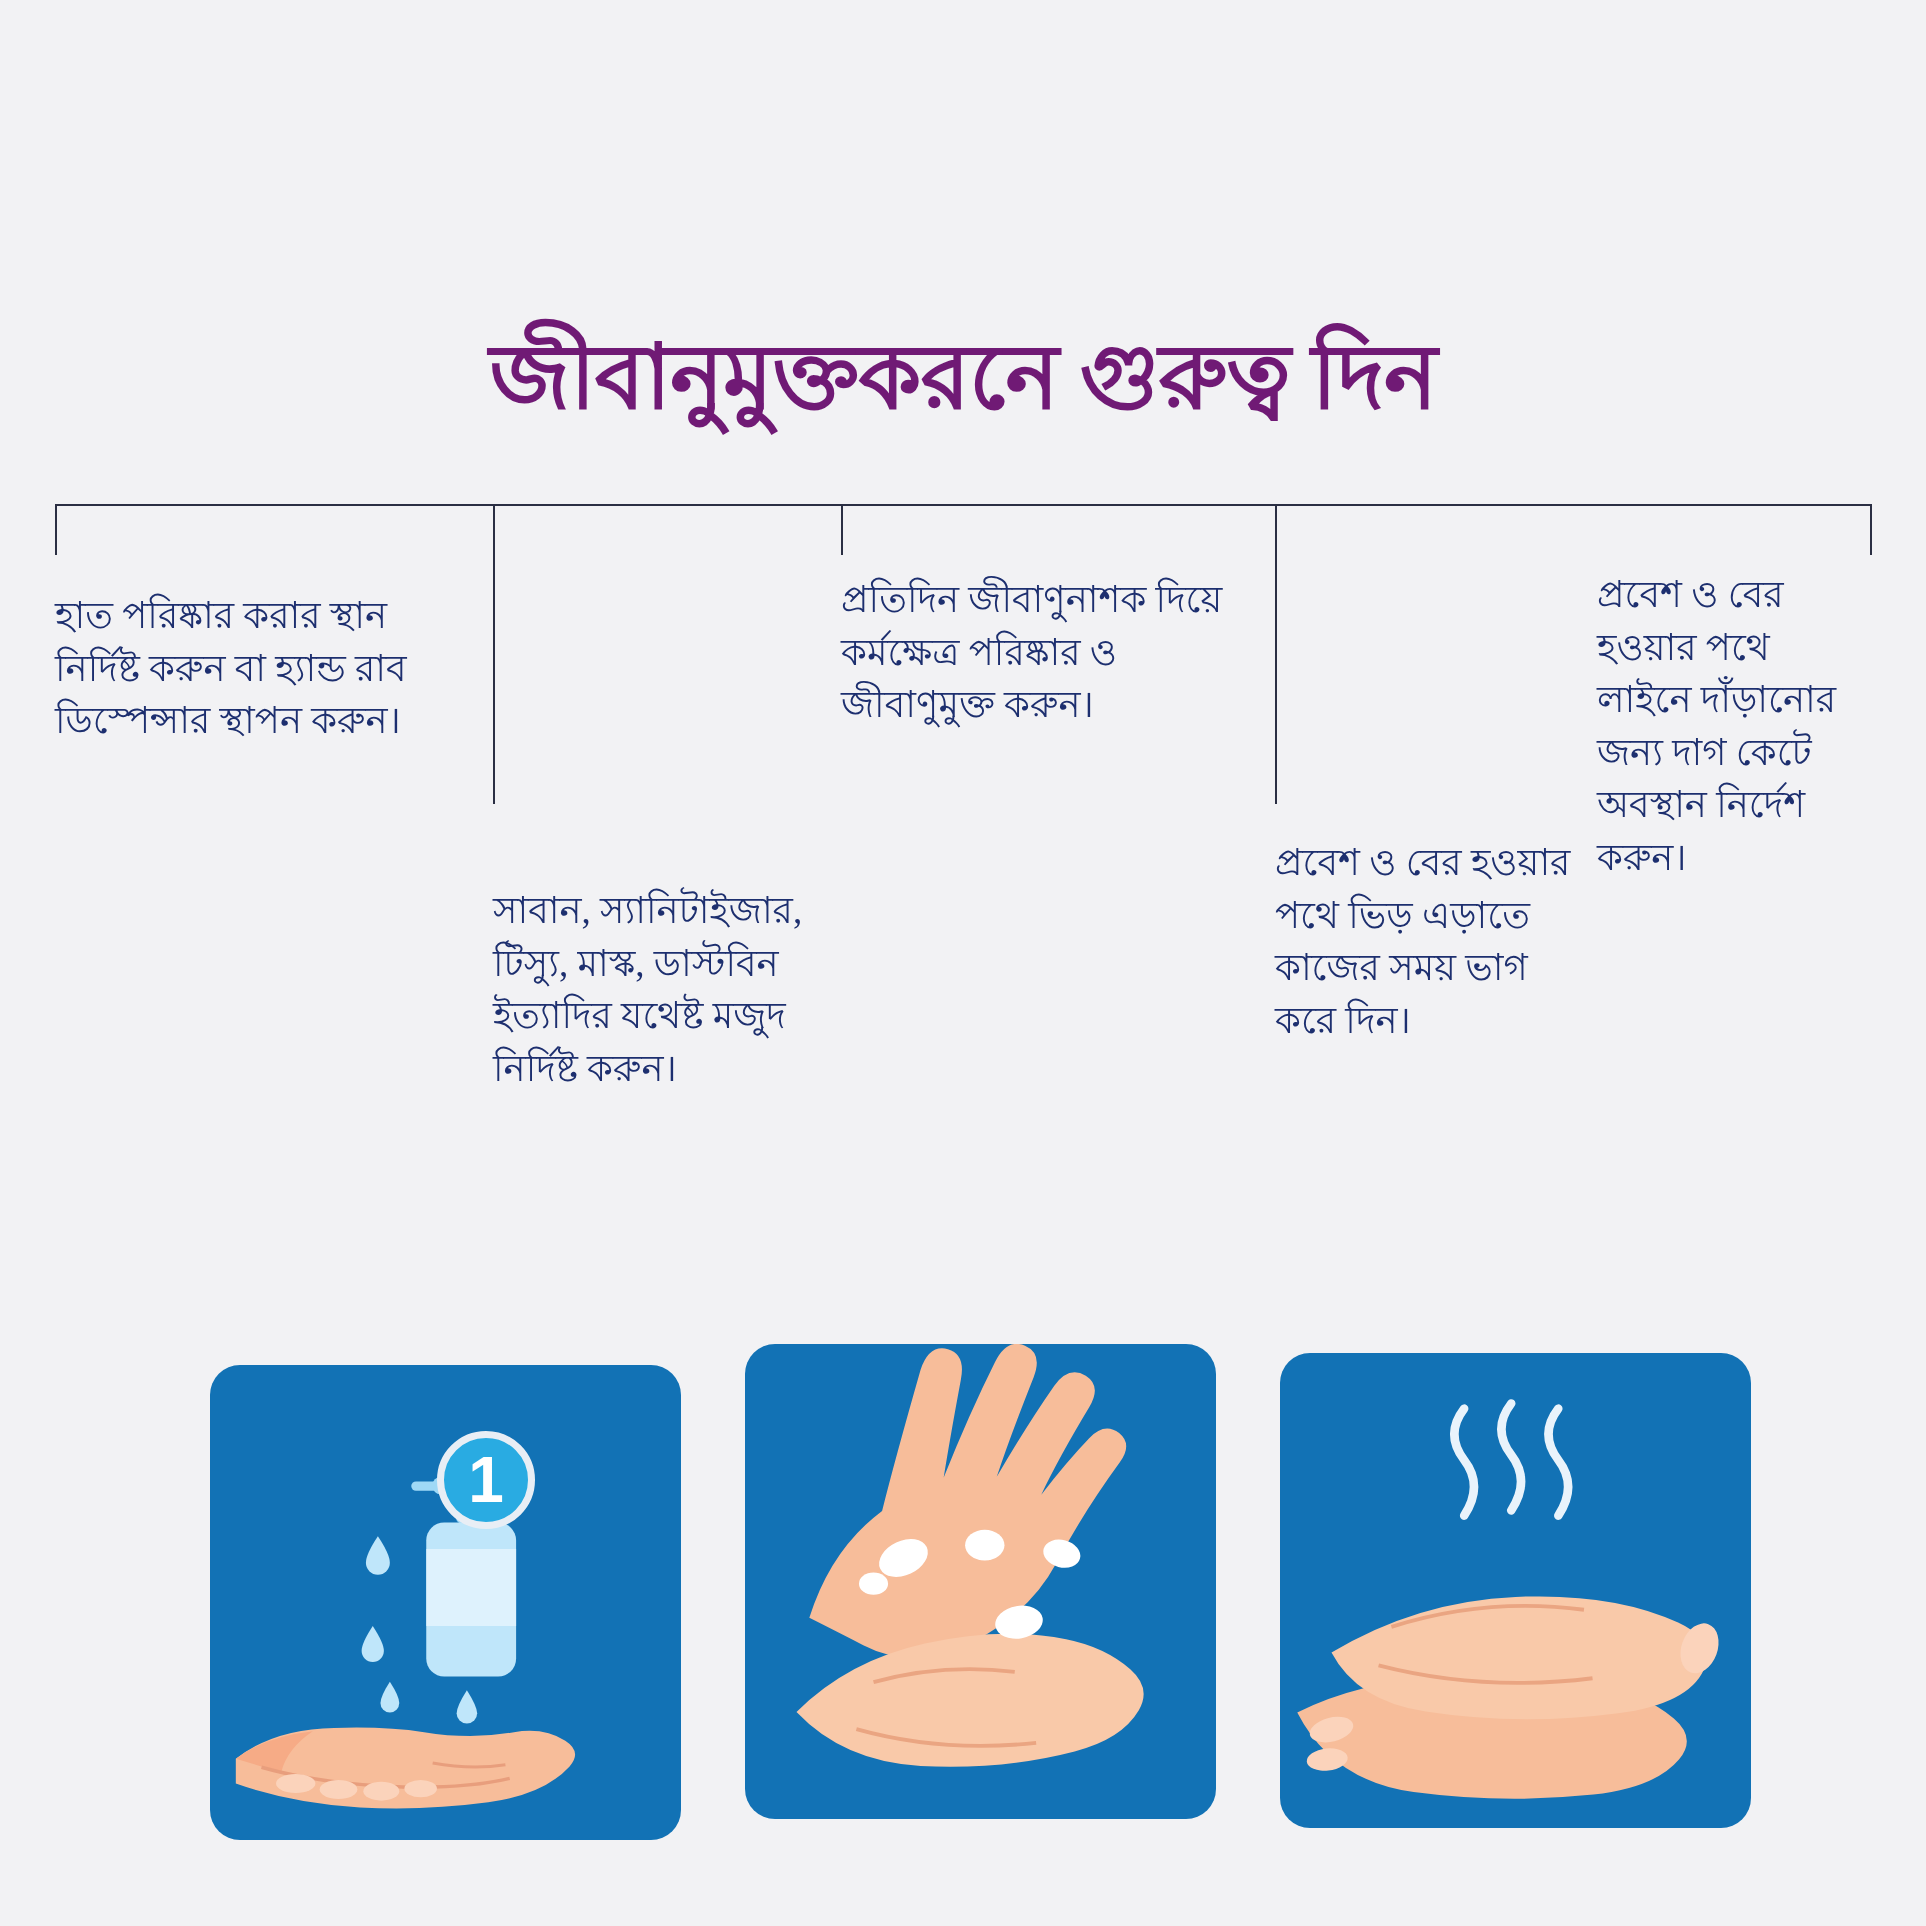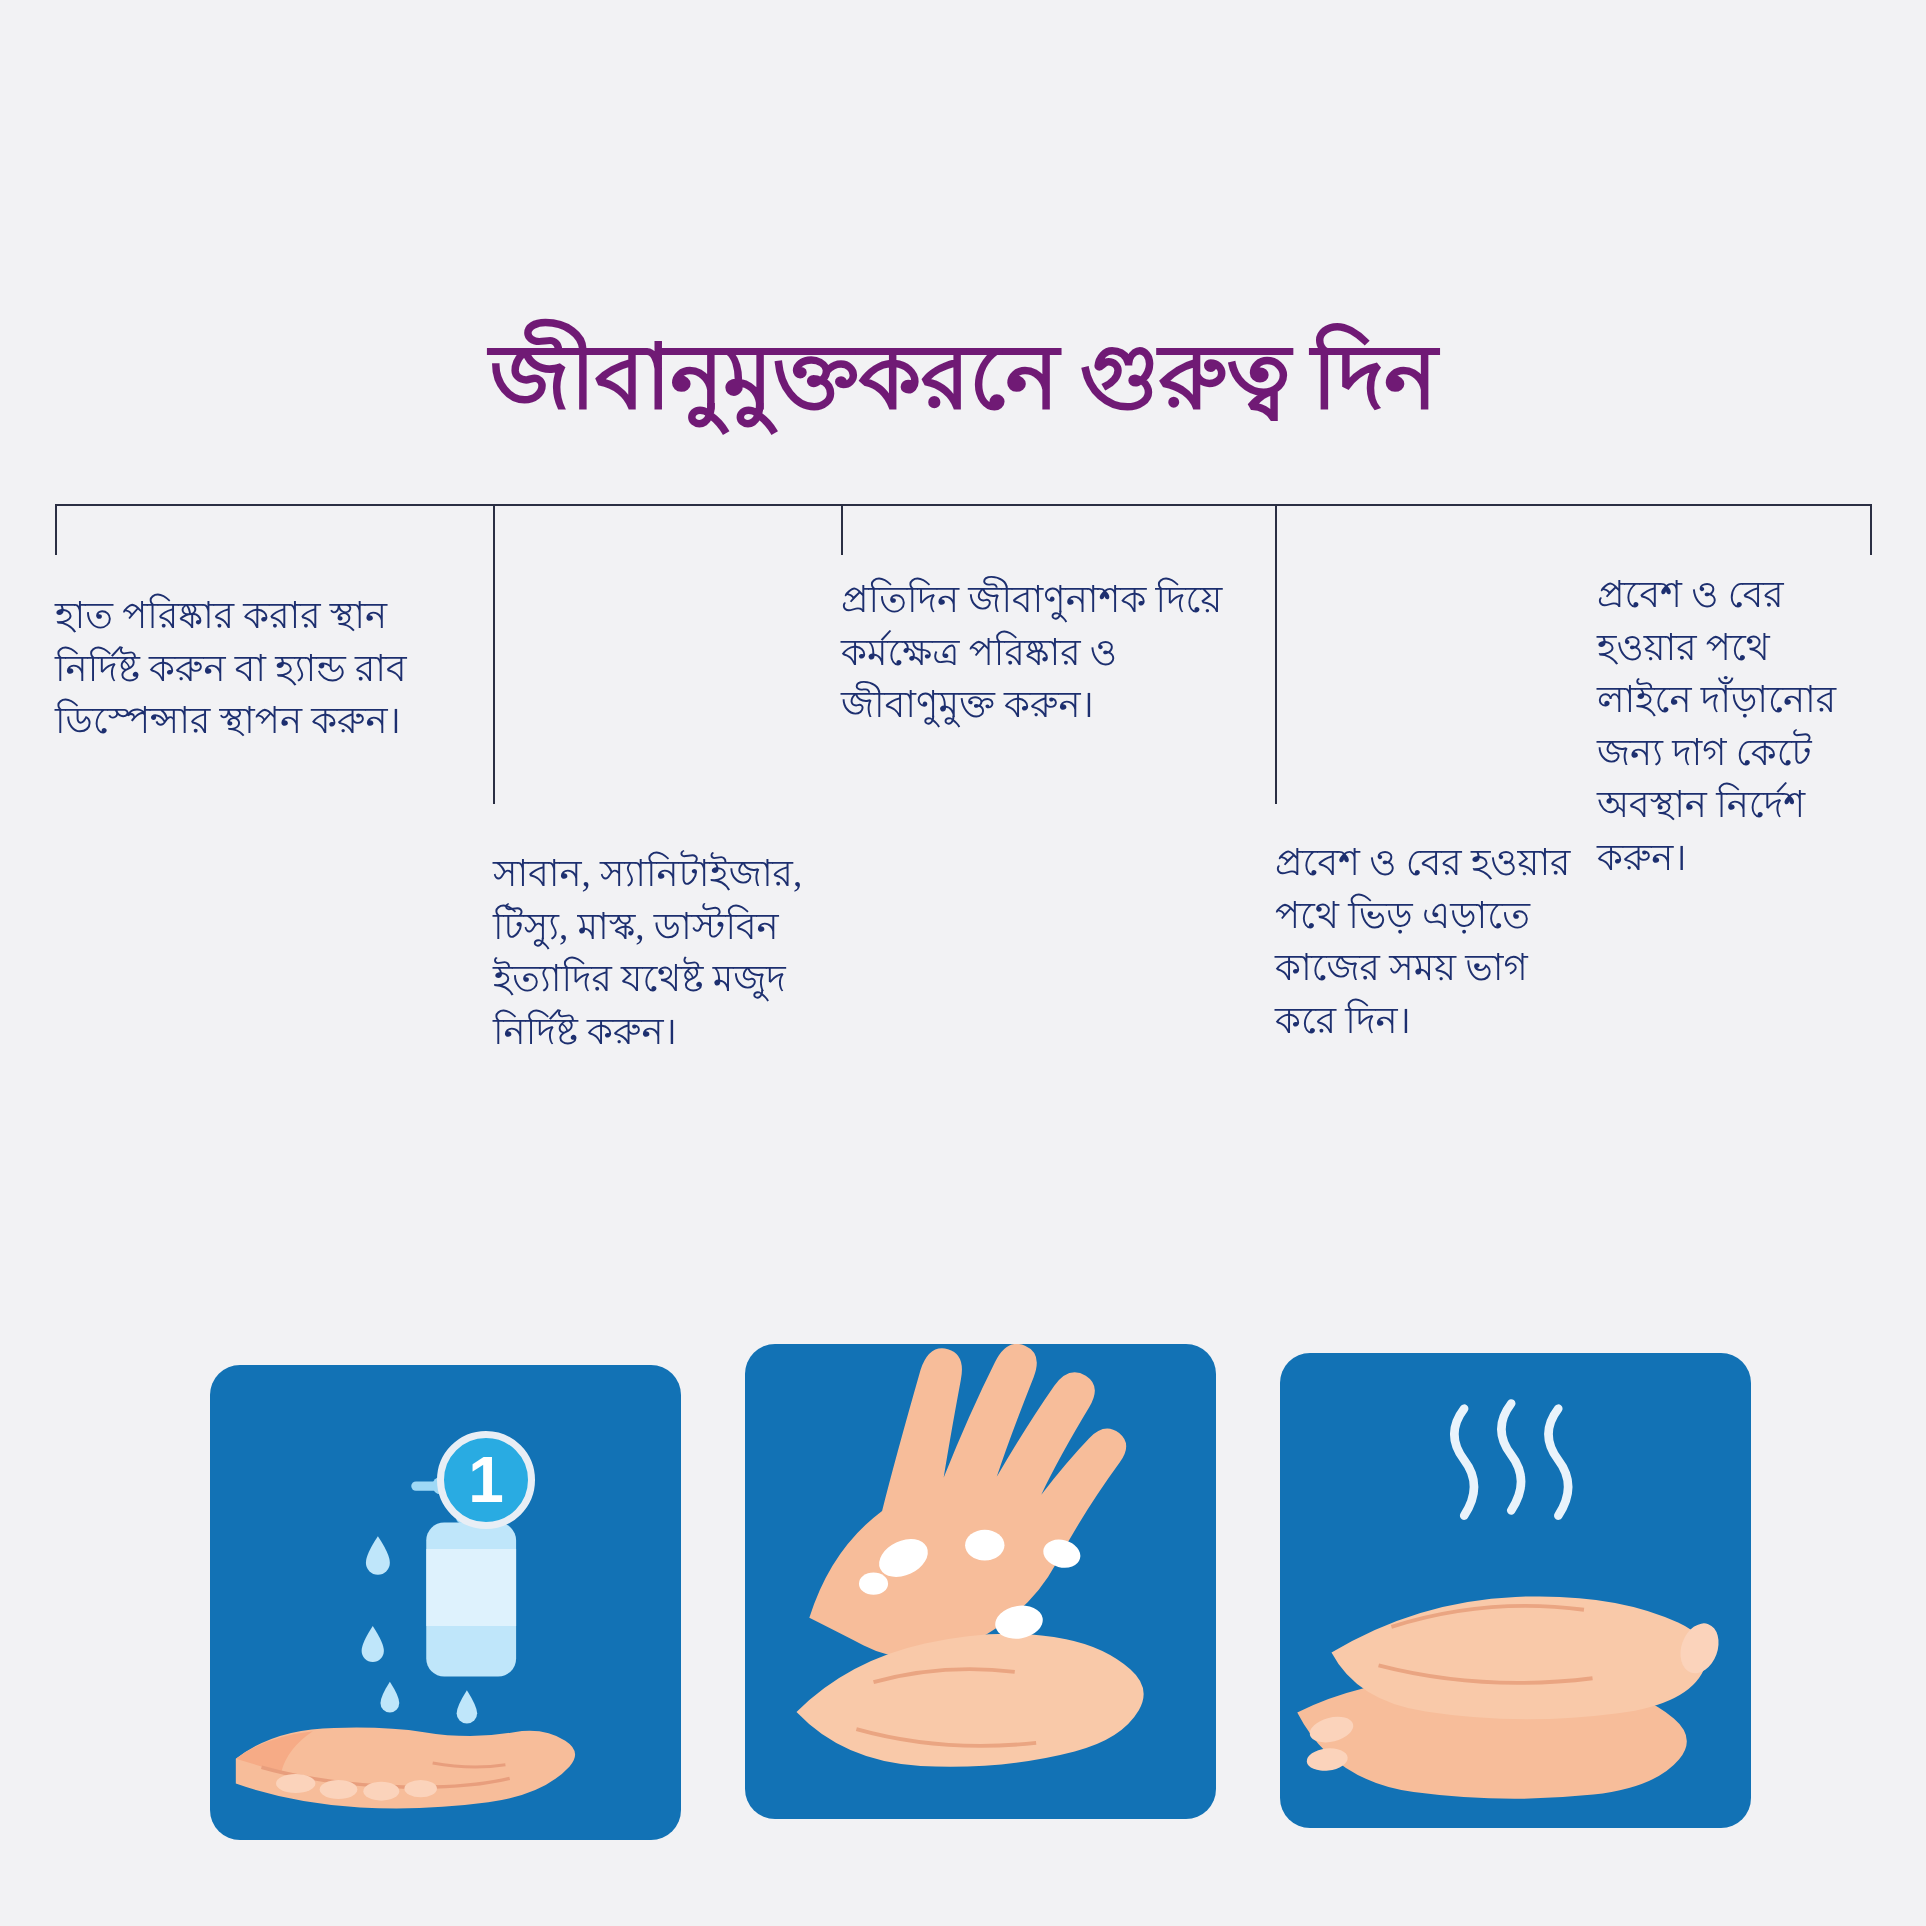--- a/index.html
+++ b/index.html
@@ -69,21 +69,21 @@
 
   
   .col {
     position: absolute;
     color: #1d2f6f;
     font-family: "Liberation Serif", "DejaVu Serif", serif;
     font-size: 37px;
     line-height: 1.42;
   }
   .col.c0 { left: 55px;  top: 590px; width: 385px; }
-  .col.c1 { left: 493px; top: 848px; width: 377px; }
+  .col.c1 { left: 493px; top: 885px; width: 377px; }
   .col.c2 { left: 841px; top: 574px; width: 385px; }
   .col.c3 { left: 1275px; top: 837px; width: 300px; text-align: left; }
   .col.c4 { left: 1597px; top: 569px; width: 274px; text-align: left; }
 
   
   .steps {
     position: absolute;
     left: 0;
     top: 1344px;
     width: 1926px;

